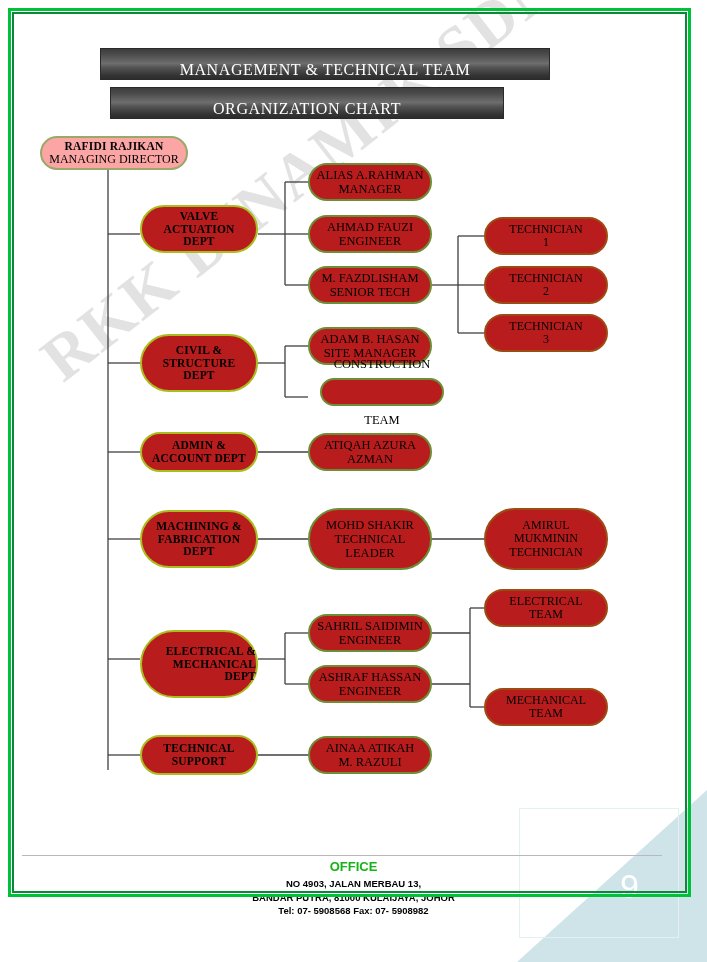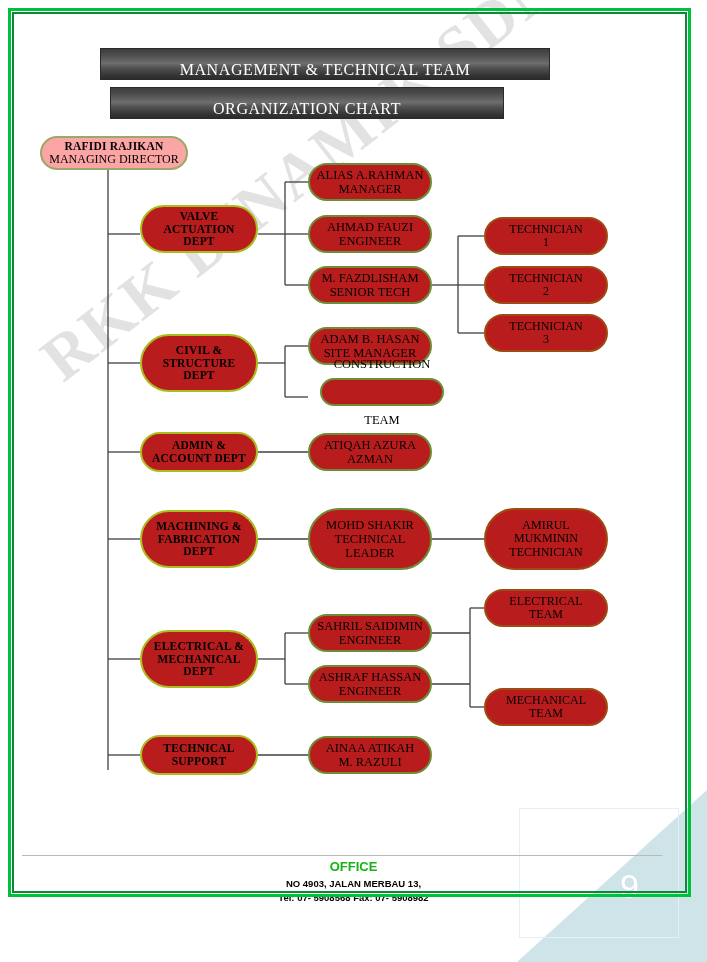--- a/index.html
+++ b/index.html
@@ -326,21 +326,21 @@
     <span class="ln">MOHD SHAKIR</span>
     <span class="ln">TECHNICAL</span>
     <span class="ln">LEADER</span>
   </div>
   <div class="node tech" style="left:484px; top:508px; width:124px; height:62px;">
     <span class="ln">AMIRUL</span>
     <span class="ln">MUKMININ</span>
     <span class="ln">TECHNICIAN</span>
   </div>
 
-  <div class="node dept" style="left:140px; top:630px; width:118px; height:58px;">
+  <div class="node dept" style="left:140px; top:630px; width:118px; height:68px;align-items:flex-end;">
     <span class="ln">ELECTRICAL &amp;</span>
     <span class="ln">MECHANICAL</span>
     <span class="ln">DEPT</span>
   </div>
   <div class="node staff" style="left:308px; top:614px; width:124px; height:38px;">
     <span class="ln">SAHRIL SAIDIMIN</span>
     <span class="ln">ENGINEER</span>
   </div>
   <div class="node staff" style="left:308px; top:665px; width:124px; height:38px;">
     <span class="ln">ASHRAF HASSAN</span>
@@ -362,17 +362,18 @@
   <div class="node staff" style="left:308px; top:736px; width:124px; height:38px;">
     <span class="ln">AINAA ATIKAH</span>
     <span class="ln">M. RAZULI</span>
   </div>
 </div>
 
 <div id="footer-rule"></div>
 <div id="footer">
   <div class="office-label">OFFICE</div>
   <div>NO 4903, JALAN MERBAU 13,</div>
+  <div>BANDAR PUTRA, 81000 KULAIJAYA, JOHOR</div>
   <div>Tel: 07- 5908568    Fax: 07- 5908982</div>
 </div>
 
 <div id="page-border-outer"></div>
 <div id="page-border-inner"></div>
 
 </body></html>

